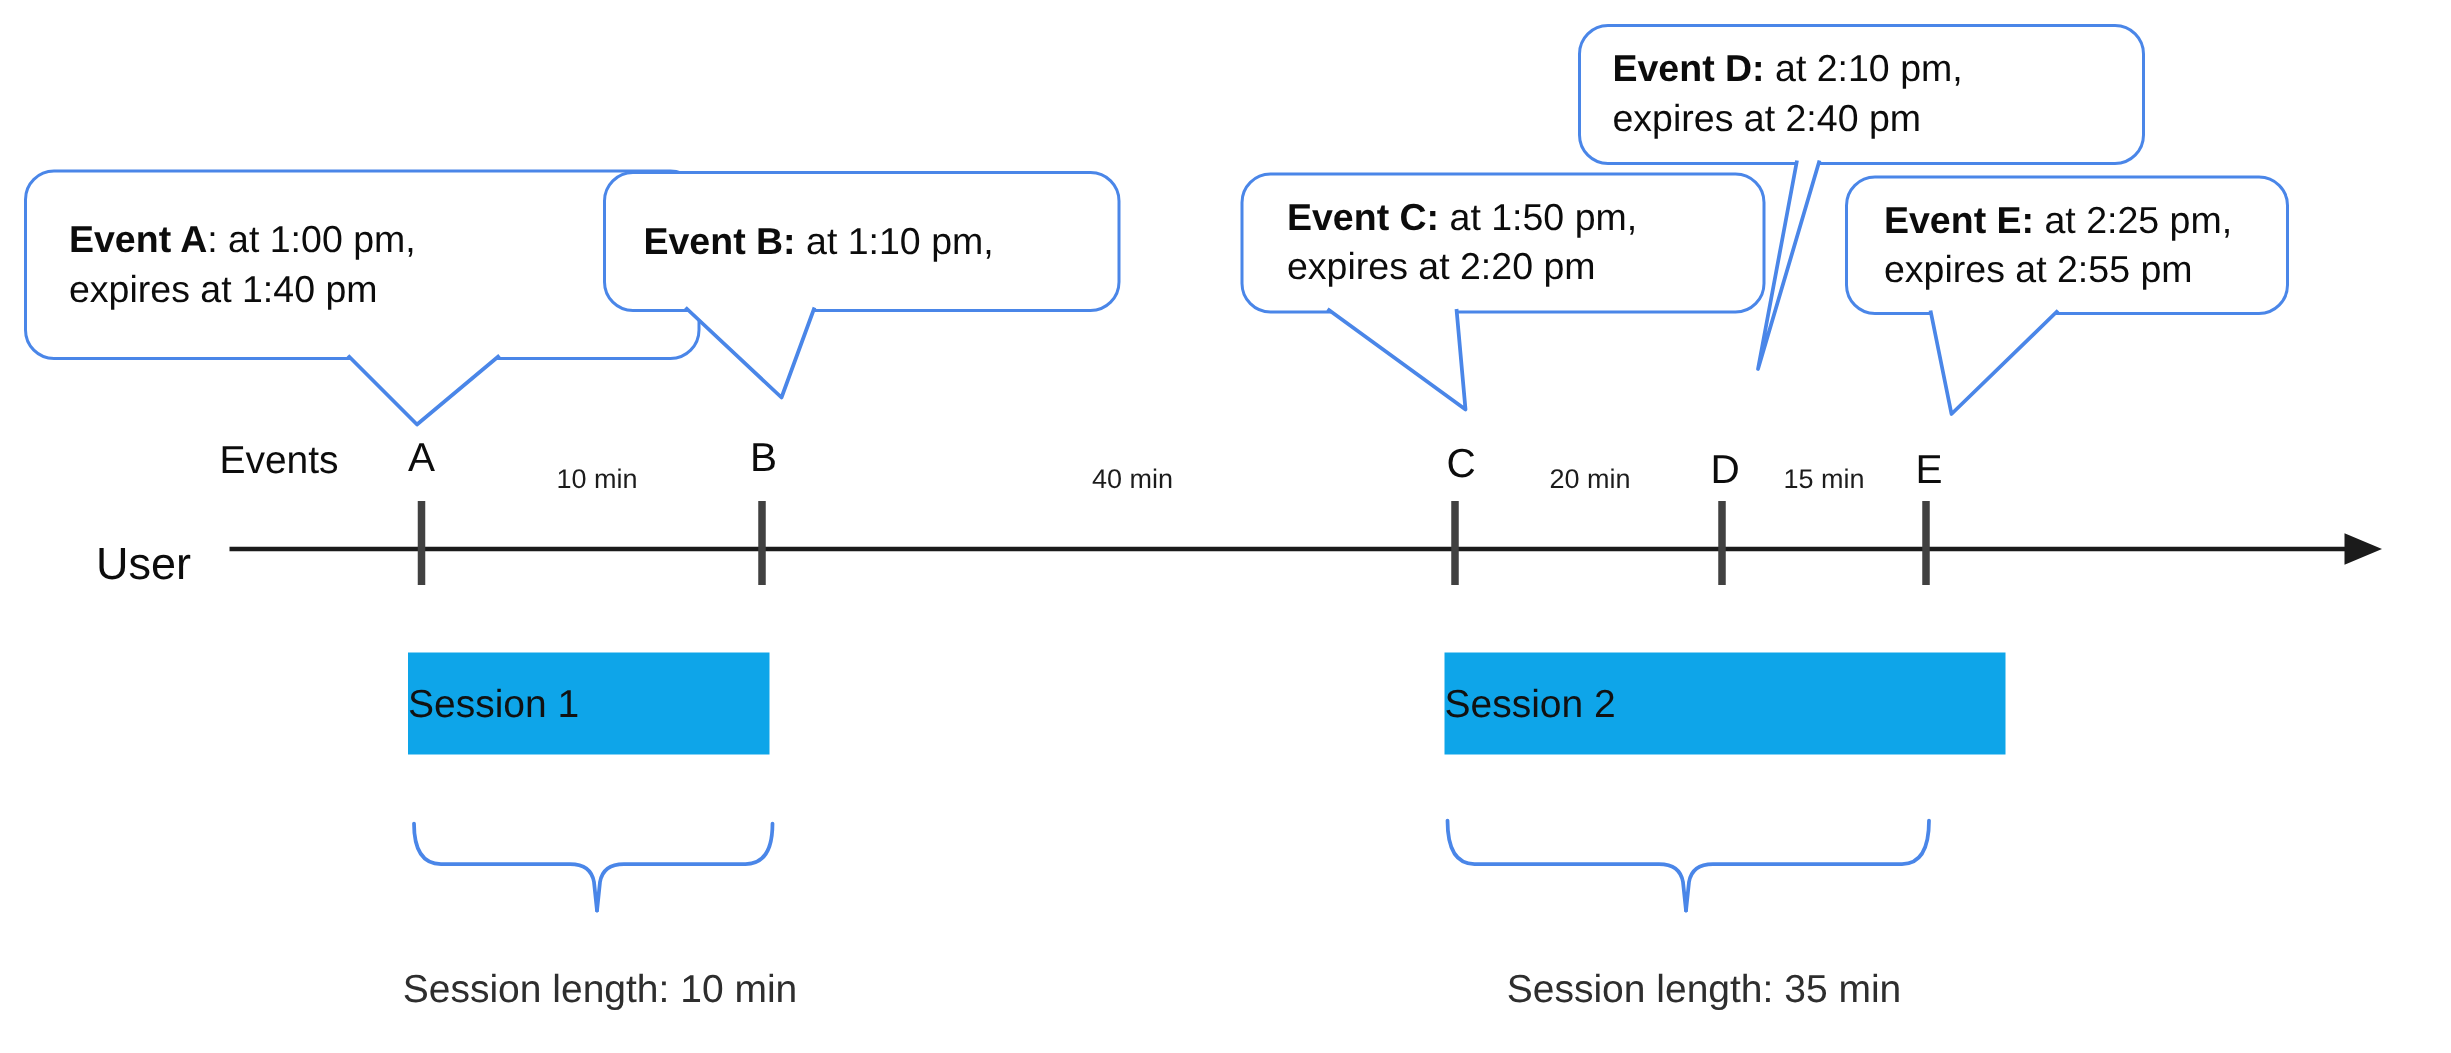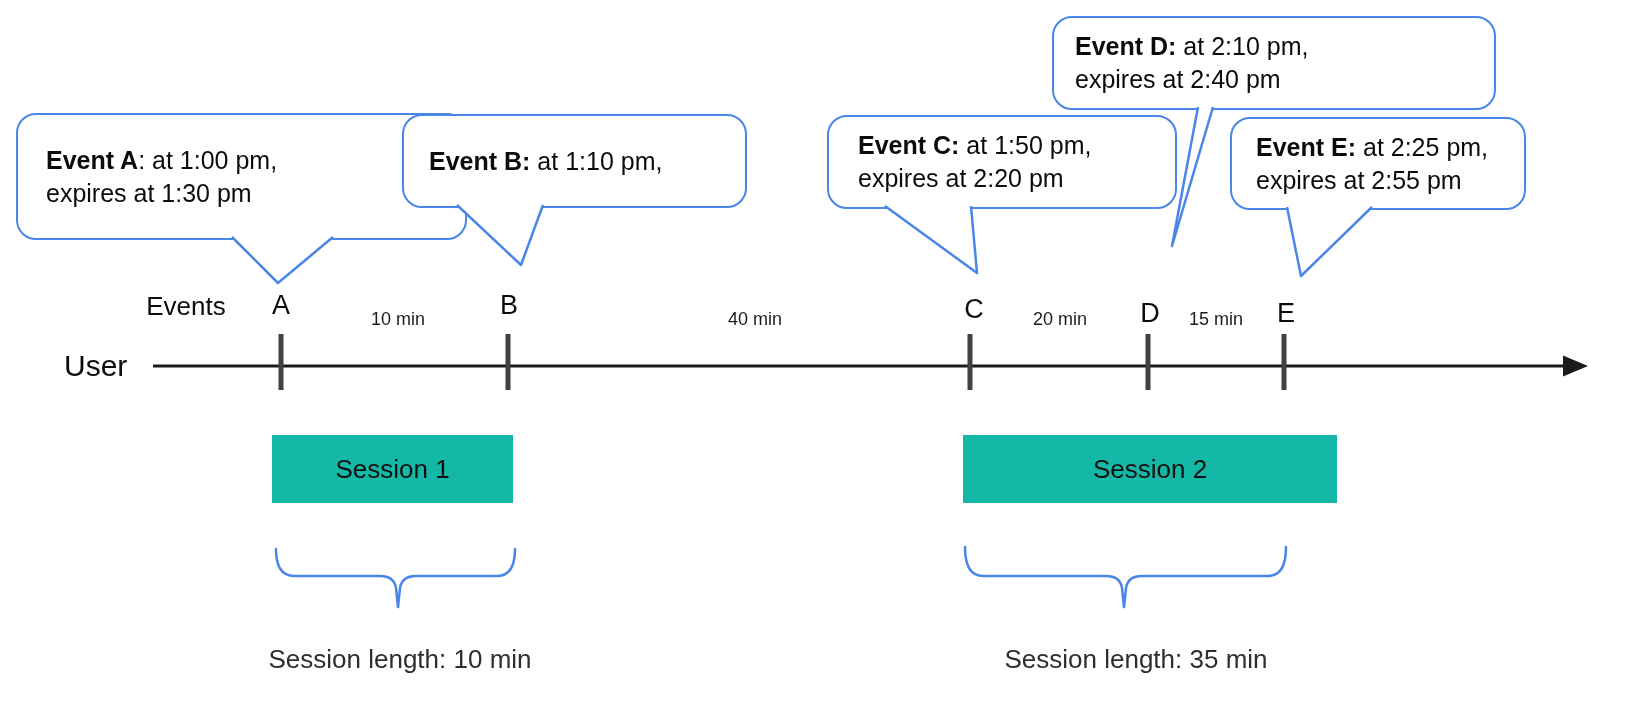--- a/index.html
+++ b/index.html
@@ -22,63 +22,63 @@
     display:flex;
     flex-direction:column;
     justify-content:center;
     font-size:25px;
     line-height:33px;
     color:#0c0c0c;
   }
   .bubble .b{font-weight:bold;}
   
   .label{position:absolute;white-space:nowrap;}
-  .user-label{font-size:30px;line-height:34px;}
+  .user-label{font-size:30px;line-height:34px;margin-top:11px;}
   .events-label{font-size:26px;line-height:28px;transform:translateX(-50%);}
   .mark{
     position:absolute;font-size:27px;line-height:27px;
     transform:translateX(-50%);white-space:nowrap;
   }
   .interval{
     position:absolute;font-size:18px;line-height:22px;color:#1c1c1c;
     transform:translateX(-50%);white-space:nowrap;
   }
   .session{
     position:absolute;
-    background:#14b8a6;
+    background:#0ea5e9;
     box-sizing:border-box;
-    display:flex;align-items:center;justify-content:center;
+    display:flex;align-items:center;
     font-size:26px;color:#111;
   }
   .slen{
     position:absolute;font-size:26px;color:#2e2e2e;
     transform:translateX(-50%);white-space:nowrap;text-align:right;
   }
   .overlay{position:absolute;left:0;top:0;pointer-events:none;}
 </style>
 </head>
 <body>
 
 <div class="canvas">
 
   <div class="bubble" style="left:16px;top:113px;width:451px;height:127px;padding-left:28px;">
     <div><span class="b">Event A</span><span>: at 1:00 pm,</span></div>
-    <div>expires at 1:30 pm</div>
+    <div>expires at 1:40 pm</div>
   </div>
 
   <div class="bubble" style="left:402px;top:114px;width:345px;height:94px;padding-left:25px;">
     <div><span class="b">Event B:</span><span> at 1:10 pm,</span></div>
   </div>
 
   <div class="bubble" style="left:827px;top:115px;width:350px;height:94px;padding-left:29px;">
     <div><span class="b">Event C:</span><span> at 1:50 pm,</span></div>
     <div>expires at 2:20 pm</div>
   </div>
 
-  <div class="bubble" style="left:1052px;top:16px;width:444px;height:94px;padding-left:21px;">
+  <div class="bubble" style="left:1052px;top:16px;width:378px;height:94px;padding-left:21px;">
     <div><span class="b">Event D:</span><span> at 2:10 pm,</span></div>
     <div>expires at 2:40 pm</div>
   </div>
 
   <div class="bubble" style="left:1230px;top:117px;width:296px;height:93px;padding-left:24px;">
     <div><span class="b">Event E:</span><span> at 2:25 pm,</span></div>
     <div>expires at 2:55 pm</div>
   </div>
 
   <div class="label user-label" style="left:64px;top:349px;">User</div>

